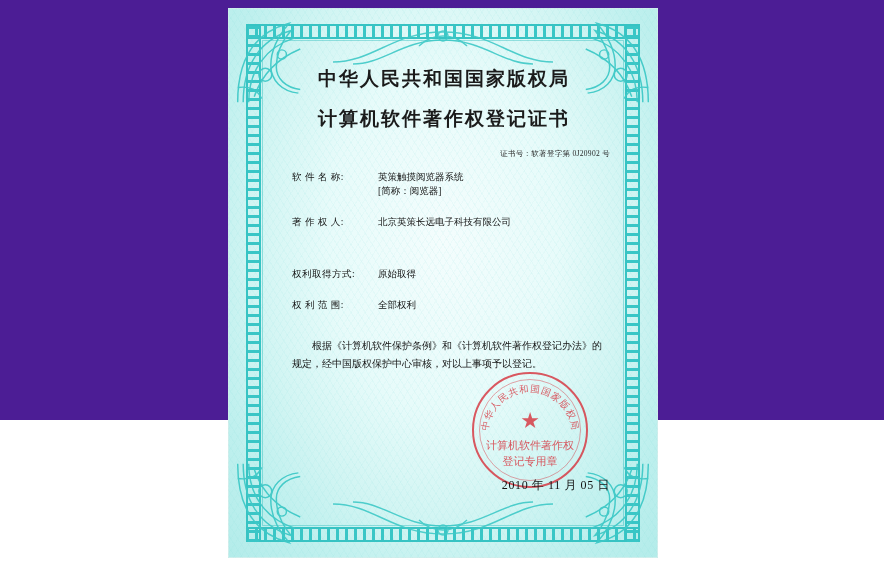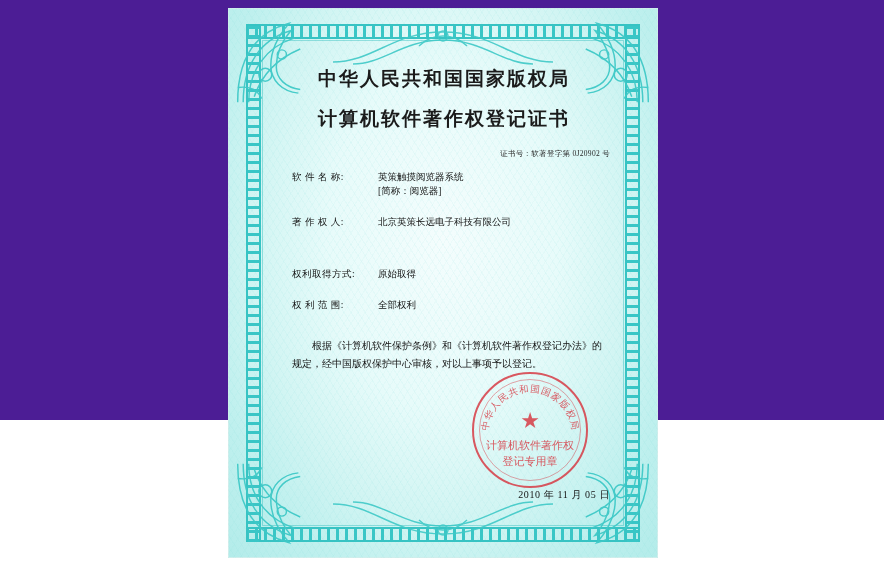--- a/index.html
+++ b/index.html
@@ -231,22 +231,22 @@
     width: 112px;
     text-align: center;
     font-size: 11px;
     line-height: 1.45;
     color: #d7353f;
   }
 
   .issue-date {
     position: absolute;
     right: 48px;
-    bottom: 56px;
-    font-size: 10px;
+    bottom: 64px;
+    font-size: 12px;
     color: #141414;
     letter-spacing: 0.6px;
   }
 </style>
 </head>
 <body>
 
 <div class="page">
 
   <div class="certificate">

